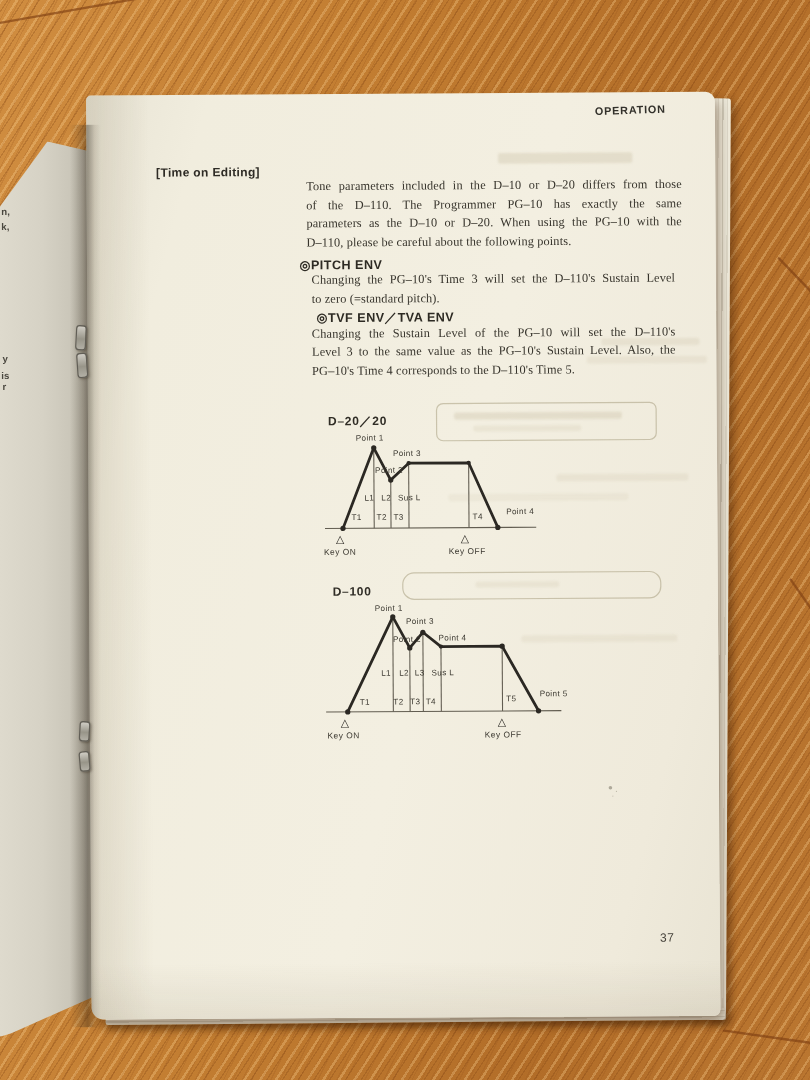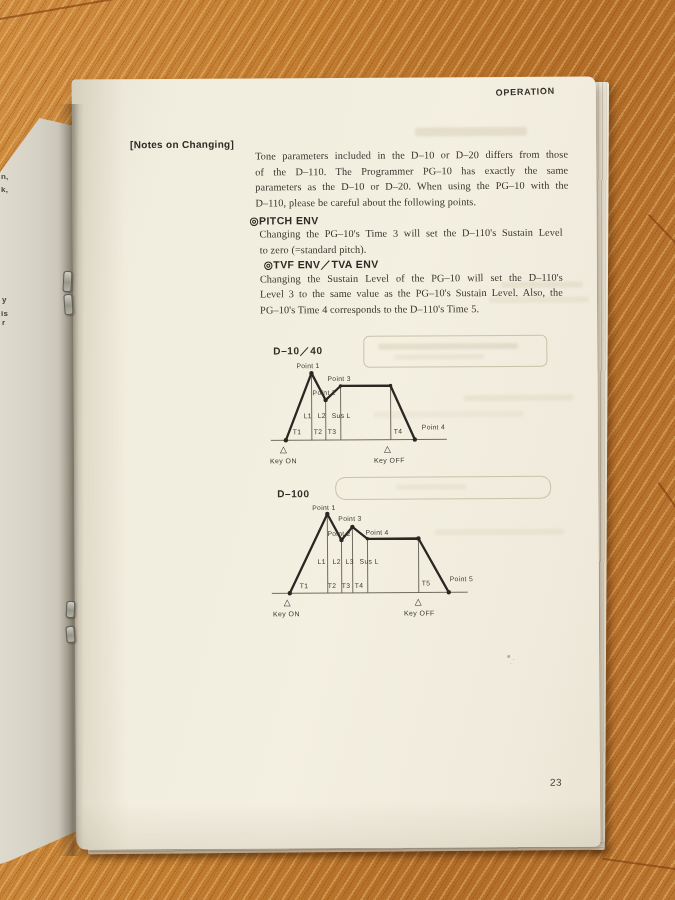--- a/index.html
+++ b/index.html
@@ -132,21 +132,21 @@
     <div class="ghost" style="left:390px;top:318px;width:110px;height:6px;opacity:.6;"></div>
     <div class="ghost" style="left:300px;top:334px;width:150px;height:6px;opacity:.45;"></div>
     <div class="ghost-box" style="left:261px;top:399px;width:214px;height:21px;border-radius:10px;">
       <div class="ghost" style="left:60px;top:7px;width:70px;height:5px;opacity:.6;"></div>
     </div>
     <div class="ghost" style="left:360px;top:452px;width:130px;height:6px;opacity:.55;"></div>
     <div class="speck" style="left:432px;top:578px;"></div>
 
     <div class="pt op-header" style="left:424px;top:10px;">OPERATION</div>
 
-    <div class="pt notes" style="left:58px;top:60px;">[Notes on Changing]</div>
+    <div class="pt notes" style="left:58px;top:60px;">[Time on Editing]</div>
 
     <div>
       <div class="body-line jline" style="left:183px;top:72px;width:313px;">Tone parameters included in the D–10 or D–20 differs from those</div>
       <div class="body-line jline" style="left:183px;top:87.5px;width:313px;">of the D–110. The Programmer PG–10 has exactly the same</div>
       <div class="body-line jline" style="left:183px;top:103px;width:313px;">parameters as the D–10 or D–20. When using the PG–10 with the</div>
       <div class="body-line" style="left:183px;top:118.5px;width:313px;">D–110, please be careful about the following points.</div>
     </div>
 
     <div>
       <div class="pt sec-head" style="left:177px;top:136px;">◎PITCH ENV</div>
@@ -154,21 +154,21 @@
       <div class="body-line" style="left:187px;top:165.5px;width:303px;">to zero (=standard pitch).</div>
     </div>
 
     <div>
       <div class="pt sec-head" style="left:191px;top:180px;">◎TVF ENV／TVA ENV</div>
       <div class="body-line jline" style="left:187px;top:194.5px;width:303px;">Changing the Sustain Level of the PG–10 will set the D–110's</div>
       <div class="body-line jline" style="left:187px;top:210px;width:303px;">Level 3 to the same value as the PG–10's Sustain Level. Also, the</div>
       <div class="body-line" style="left:187px;top:225.5px;width:303px;">PG–10's Time 4 corresponds to the D–110's Time 5.</div>
     </div>
 
-    <div class="pt dg-title" style="left:200px;top:266px;">D–10／40</div>
+    <div class="pt dg-title" style="left:200px;top:266px;">D–20／20</div>
     <div class="diagram" style="left:190px;top:282px;width:195px;height:112px;">
       <svg width="195" height="112" viewBox="0 0 195 112">
         <line class="thin" x1="7" y1="80" x2="183" y2="80"></line>
         <line class="thin" x1="48" y1="13" x2="48" y2="80"></line>
         <line class="thin" x1="62" y1="40" x2="62" y2="80"></line>
         <line class="thin" x1="77" y1="26" x2="77" y2="80"></line>
         <line class="thin" x1="127" y1="26" x2="127" y2="80"></line>
         <polyline class="env" points="22,80 48,13 62,40 77,26 127,26 151,80"></polyline>
         <circle class="dot" cx="22" cy="80" r="2.2"></circle>
         <circle class="dot" cx="48" cy="13" r="2.2"></circle>
@@ -225,21 +225,21 @@
       <span class="dl" style="left:58px;top:84px;">T2</span>
       <span class="dl" style="left:72px;top:84px;">T3</span>
       <span class="dl" style="left:85px;top:84px;">T4</span>
       <span class="dl" style="left:152px;top:82px;">T5</span>
       <span class="tri" style="left:14px;top:100px;">△</span>
       <span class="keylab" style="left:3px;top:112px;">Key ON</span>
       <span class="tri" style="left:145px;top:100px;">△</span>
       <span class="keylab" style="left:134px;top:112px;">Key OFF</span>
     </div>
 
-    <div class="pt pagenum" style="left:474px;top:700px;">23</div>
+    <div class="pt pagenum" style="left:474px;top:700px;">37</div>
   </div>
 
   <div class="gutter-shadow"></div>
 
   <div class="staple" style="left:63px;top:271px;"></div>
   <div class="staple" style="left:64px;top:294px;transform:rotate(-4deg);"></div>
   <div class="staple small" style="left:66px;top:601px;"></div>
   <div class="staple small" style="left:66px;top:626px;transform:rotate(-5deg);"></div>
 
 </div>

